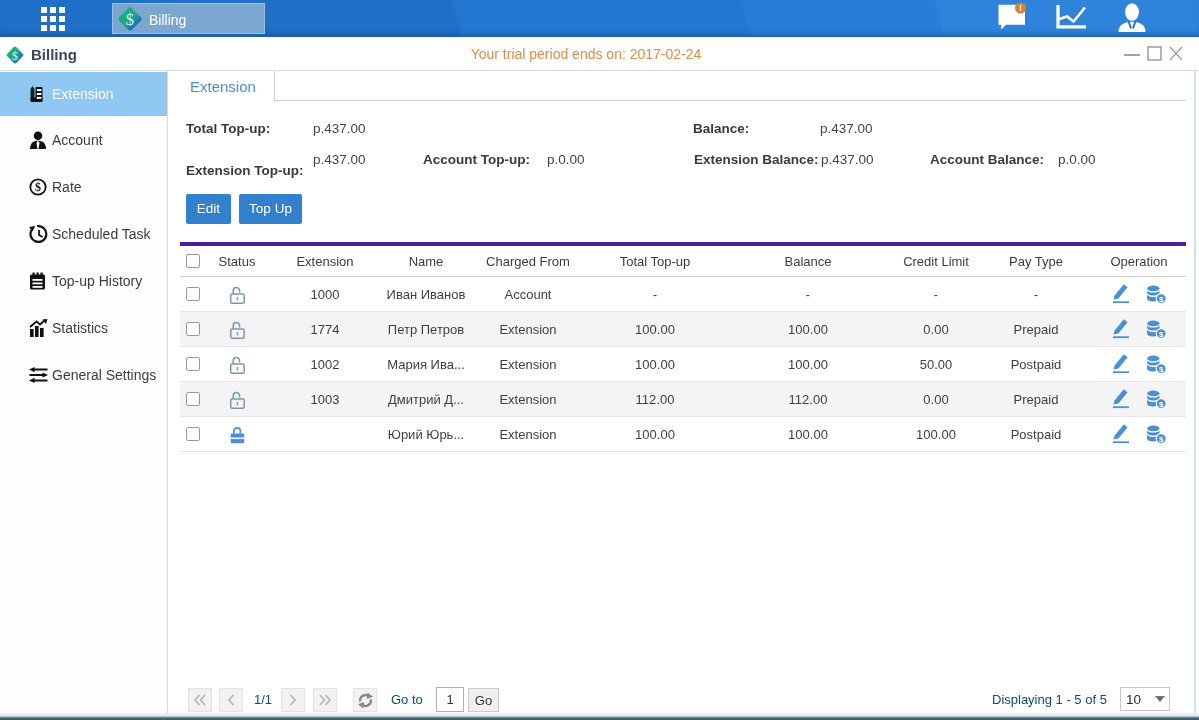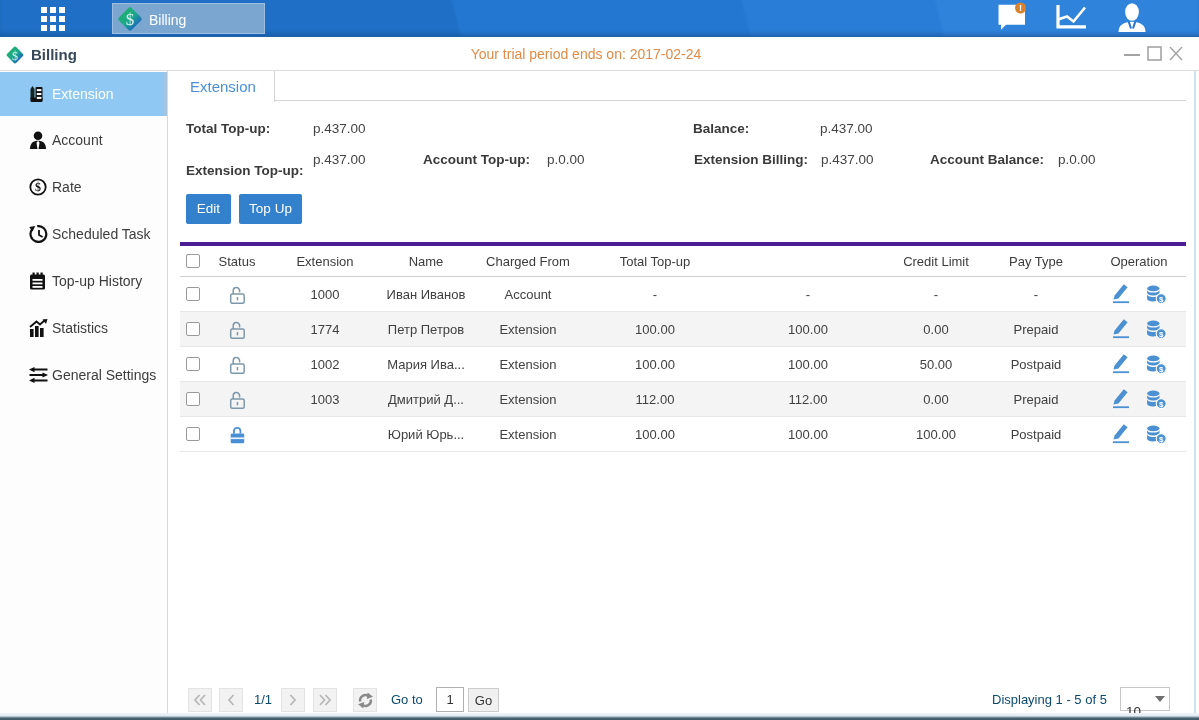--- a/index.html
+++ b/index.html
@@ -51,21 +51,21 @@
 .cell { position:absolute; top:0; height:100%; display:flex; align-items:center; justify-content:center; font-size:13px; color:#404040; white-space:nowrap; }
 .hcell { font-size:13px; color:#3c3c3c; }
 .cb { width:14px; height:14px; background:#fff; border:1px solid #999; border-radius:2px; }
 
 
 .pbtn { position:absolute; top:617px; width:24px; height:24px; background:#f2f2f2; border:1px solid #e3e3e3; display:flex; align-items:center; justify-content:center; }
 .ptxt { position:absolute; font-size:13px; color:#0c4a6e; }
 #goinput { position:absolute; width:28px; height:25px; border:1px solid #b0b0b0; font-size:13px; padding:0; text-align:center; background:#fff; color:#333; font-family:"Liberation Sans",sans-serif; }
 #gobtn { position:absolute; width:31px; height:24px; background:#f0f0f0; border:1px solid #ccc; text-align:center; line-height:23px; font-size:13px; color:#333; }
 #pagesize { position:absolute; width:50px; height:24px; border:1px solid #c7c7c7; background:#fff; }
-#pagesize span { position:absolute; left:5px; top:16px; font-size:13.5px; color:#2e2e2e; }
+#pagesize span { position:absolute; left:5px; top:4px; font-size:13.5px; color:#2e2e2e; }
 #pagesize .tri { position:absolute; right:4px; top:8px; width:0; height:0; border-left:5.5px solid transparent; border-right:5.5px solid transparent; border-top:6.5px solid #6f6f6f; }
 
 
 #bstrip { left:0; top:713px; width:1199px; height:7px; background:linear-gradient(#eef3f7 0%,#e3ecf2 40%,#8da3af 58%,#46616e 75%,#3f5a68 100%); }
 #redge { left:1194px; top:71px; width:2px; height:643px; background:#cfe2f0; }
 </style>
 </head>
 <body>
 
 <div id="topbar" class="abs"></div>
@@ -210,38 +210,39 @@
 
   <div class="lbl" style="left:18px;top:50px">Total Top-up:</div>
   <div class="val" style="left:145px;top:50px">p.437.00</div>
   <div class="lbl" style="left:525px;top:50px">Balance:</div>
   <div class="val" style="left:652px;top:50px">p.437.00</div>
 
   <div class="lbl" style="left:18px;top:92px">Extension Top-up:</div>
   <div class="val" style="left:145px;top:81px">p.437.00</div>
   <div class="lbl" style="left:255px;top:81px">Account Top-up:</div>
   <div class="val" style="left:379px;top:81px">p.0.00</div>
-  <div class="lbl" style="left:526px;top:81px">Extension Billing:</div>
+  <div class="lbl" style="left:526px;top:81px">Extension Balance:</div>
   <div class="val" style="left:653px;top:81px">p.437.00</div>
   <div class="lbl" style="left:762px;top:81px">Account Balance:</div>
   <div class="val" style="left:890px;top:81px">p.0.00</div>
 
   <div class="btn" style="left:18px;top:123px;width:45px;height:30px">Edit</div>
   <div class="btn" style="left:71px;top:123px;width:63px;height:30px">Top Up</div>
 
   <div id="tbl">
     <div class="hrow">
       <div class="cell" style="left:0;width:26px">
           <div class="cb"></div>
         </div>
       <div class="cell hcell" style="left:26px;width:62px">Status</div>
       <div class="cell hcell" style="left:88px;width:114px">Extension</div>
       <div class="cell hcell" style="left:202px;width:88px">Name</div>
       <div class="cell hcell" style="left:290px;width:116px">Charged From</div>
       <div class="cell hcell" style="left:406px;width:138px">Total Top-up</div>
+      <div class="cell hcell" style="left:544px;width:168px">Balance</div>
       <div class="cell hcell" style="left:712px;width:88px">Credit Limit</div>
       <div class="cell hcell" style="left:800px;width:112px">Pay Type</div>
       <div class="cell hcell" style="left:912px;width:94px">Operation</div>
     </div>
     <div class="row">
       <div class="cell" style="left:0;width:26px">
           <div class="cb"></div>
         </div>
       <div class="cell" style="left:26px;width:62px">
           <svg width="17" height="19" viewBox="0 0 17 19">

